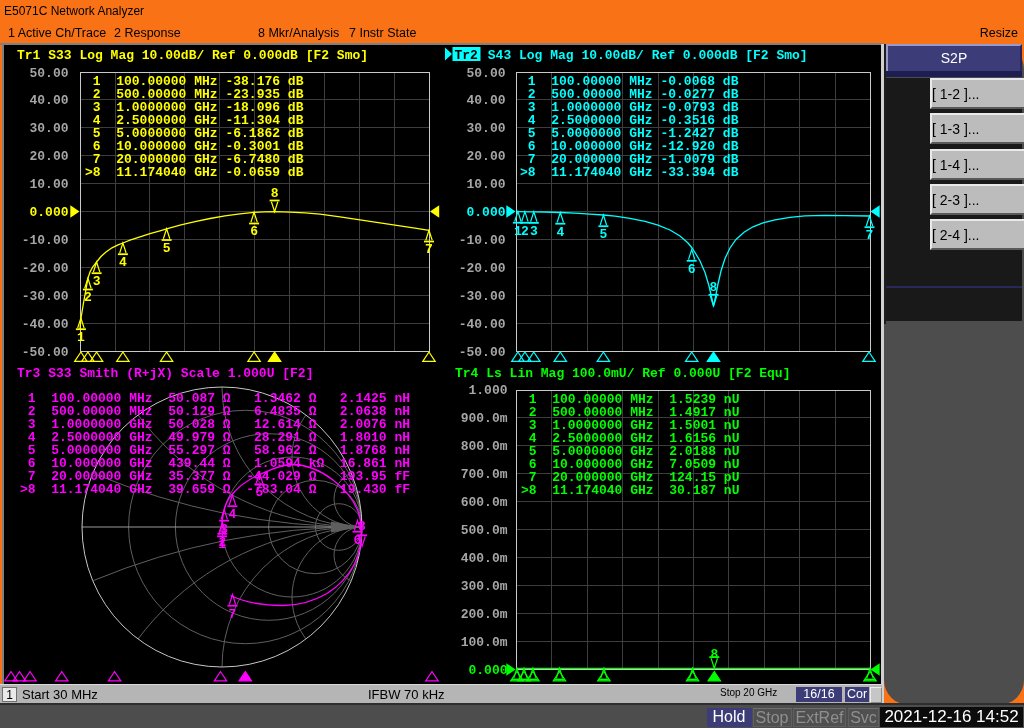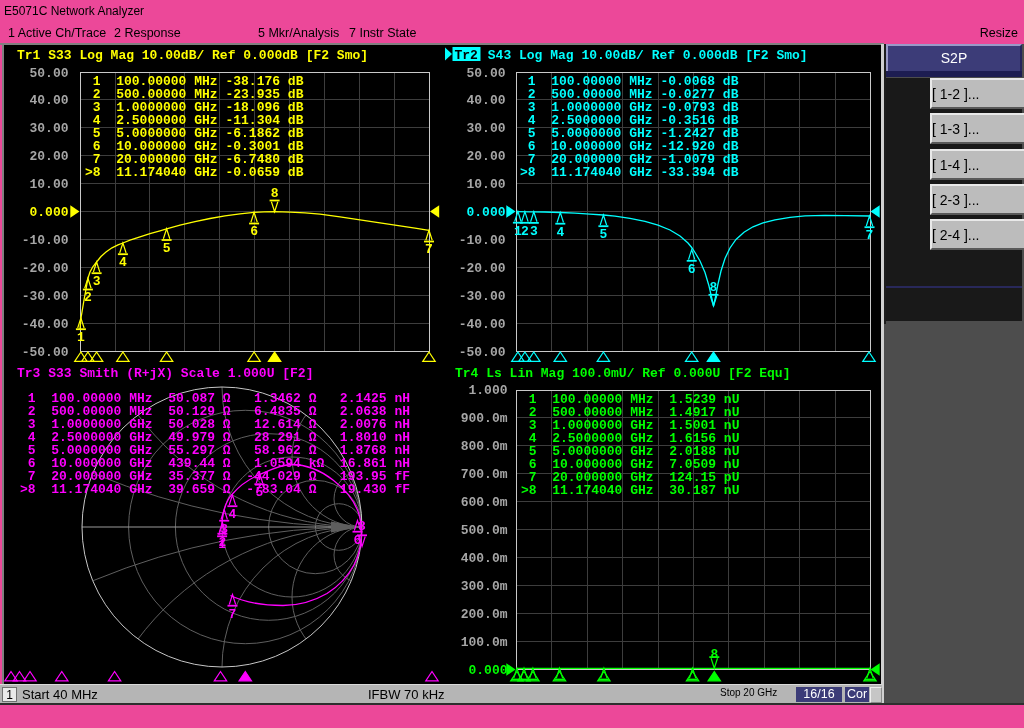--- a/index.html
+++ b/index.html
@@ -1,39 +1,39 @@
 <!DOCTYPE html>
 <html><head><meta charset="utf-8"><style>
 * { margin:0; padding:0; box-sizing:border-box; }
 html,body { width:1024px; height:728px; background:#fff; overflow:hidden; }
-#page { position:relative; width:1024px; height:728px; background:#ec4899;
+#page { position:relative; width:1024px; height:728px; background:#f97316;
   font-family:"Liberation Sans", sans-serif; }
 .abs { position:absolute; }
 svg text { font-family:"Liberation Mono", monospace; font-size:13px; font-weight:bold; }
 text.y { fill:#ffff00; } text.c { fill:#00ffff; } text.m { fill:#ff00ff; }
 text.g { fill:#00ff00; } text.lab { fill:#a6a6a6; } text.k { fill:#000; }
 .mo { fill:none; stroke-width:1.2; }
-#side { position:absolute; left:884px; top:44px; width:140px; height:661px; background:#4d4d4d; }
+#side { position:absolute; left:884px; top:44px; width:140px; height:661px; background:#4d4d4d;border-radius:25px; }
 #side .btn { position:absolute; left:2px; width:136px; height:31px; background:#bcbcbc;
   color:#000; font-size:14px; text-align:left; line-height:28px;
   border-top:2px solid #e9e9e9; border-left:2px solid #e9e9e9;
   border-bottom:2px solid #595959; border-right:2px solid #595959;margin-left:44px; }
 #side .sel { background:#535353; color:#fff; border-top-color:#8a8a8a; border-left-color:#8a8a8a;
   border-bottom-color:#222; border-right-color:#222; }
 .menu { position:absolute; top:26px; font-size:12.5px; color:#000; }
 .navy { background:#3c3c78; color:#fff; position:absolute; text-align:center; }
 .dim { position:absolute; color:#8f8f8f; background:#505050; border:1px solid #5f5f5f;
   border-top-color:#6e6e6e; text-align:center; font-size:16px; height:19px; line-height:18px; top:2.5px; }
 </style></head><body>
 <div id="page">
   <div class="abs" style="left:4px;top:4px;font-size:12px;color:#000;">E5071C Network Analyzer</div>
   <div class="menu" style="left:8px;">1 Active Ch/Trace</div>
   <div class="menu" style="left:114px;">2 Response</div>
   <div class="menu" style="left:172px;margin-top:36px;">3 Stimulus</div>
-  <div class="menu" style="left:258px;">5 Mkr/Analysis</div>
+  <div class="menu" style="left:258px;">8 Mkr/Analysis</div>
   <div class="menu" style="left:349px;">7 Instr State</div>
   <div class="menu" style="right:6px;">Resize</div>
 
   <svg class="abs" style="left:0;top:43px;" width="884" height="641" viewBox="0 43 884 641">
 <rect x="3" y="44" width="879" height="640" fill="#000"></rect>
 <rect x="0" y="43" width="884" height="2" fill="#808080"></rect>
 <rect x="2" y="43" width="2" height="641" fill="#808080"></rect>
 <line x1="115.0" y1="72" x2="115.0" y2="351" stroke="#3d3d3d" stroke-width="1" shape-rendering="crispEdges"></line>
 <line x1="149.9" y1="72" x2="149.9" y2="351" stroke="#3d3d3d" stroke-width="1" shape-rendering="crispEdges"></line>
 <line x1="184.8" y1="72" x2="184.8" y2="351" stroke="#3d3d3d" stroke-width="1" shape-rendering="crispEdges"></line>
@@ -332,22 +332,30 @@
 <div class="btn" style="top:139.9px">[ 2-3 ]...</div>
 <div class="btn" style="top:175.2px">[ 2-4 ]...</div>
     <div class="abs" style="left:2px;top:241.5px;width:136px;height:2.5px;background:#28285a;"></div>
   </div>
 
   <div class="abs" style="left:881px;top:44px;width:2.5px;height:659px;background:#d0d0d0;"></div>
 
   <div class="abs" style="left:0;top:684px;width:882px;height:19px;background:#b5b5b5;border-top:1px solid #dadada;">
     <div class="abs" style="left:2px;top:2px;width:15px;height:15px;background:#e9e9e9;border:1px solid #707070;
       font-size:12px;color:#000;text-align:center;line-height:14px;">1</div>
-    <div class="abs" style="left:22px;top:2px;font-size:13px;color:#000;">Start 40 MHz</div>
+    <div class="abs" style="left:22px;top:2px;font-size:13px;color:#000;">Start 30 MHz</div>
     <div class="abs" style="left:368px;top:2px;font-size:13px;color:#000;">IFBW 70 kHz</div>
     <div class="abs" style="left:720px;top:2px;font-size:10px;color:#000;">Stop 20 GHz</div>
     <div class="navy" style="left:796px;top:1.5px;width:46px;height:15.5px;font-size:12.5px;line-height:15px;">16/16</div>
     <div class="navy" style="left:845px;top:1.5px;width:24px;height:15.5px;font-size:12.5px;line-height:15px;text-align:center;">Cor</div>
     <div class="abs" style="left:870px;top:2px;width:12px;height:16px;background:#c6c6c6;border-top:1.5px solid #eee;border-left:1.5px solid #eee;border-bottom:1.5px solid #8a8a8a;border-right:1.5px solid #8a8a8a;"></div>
   </div>
   <div class="abs" style="left:0;top:703px;width:1024px;height:2px;background:#2e2e2e;"></div>
 
+  <div class="abs" style="left:0;top:705px;width:1024px;height:23px;background:#4d4d4d;">
+    <div class="navy" style="left:706.5px;top:2.5px;width:45px;height:19px;font-size:16px;line-height:18px;">Hold</div>
+    <div class="dim" style="left:752.5px;width:39px;">Stop</div>
+    <div class="dim" style="left:793px;width:53px;">ExtRef</div>
+    <div class="dim" style="left:848px;width:31px;">Svc</div>
+    <div class="abs" style="left:880px;top:2px;width:143px;height:20px;background:#0c0c0c;color:#fff;
+      font-size:17px;text-align:center;line-height:19px;">2021-12-16 14:52</div>
+  </div>
 </div>
 
 </body></html>

